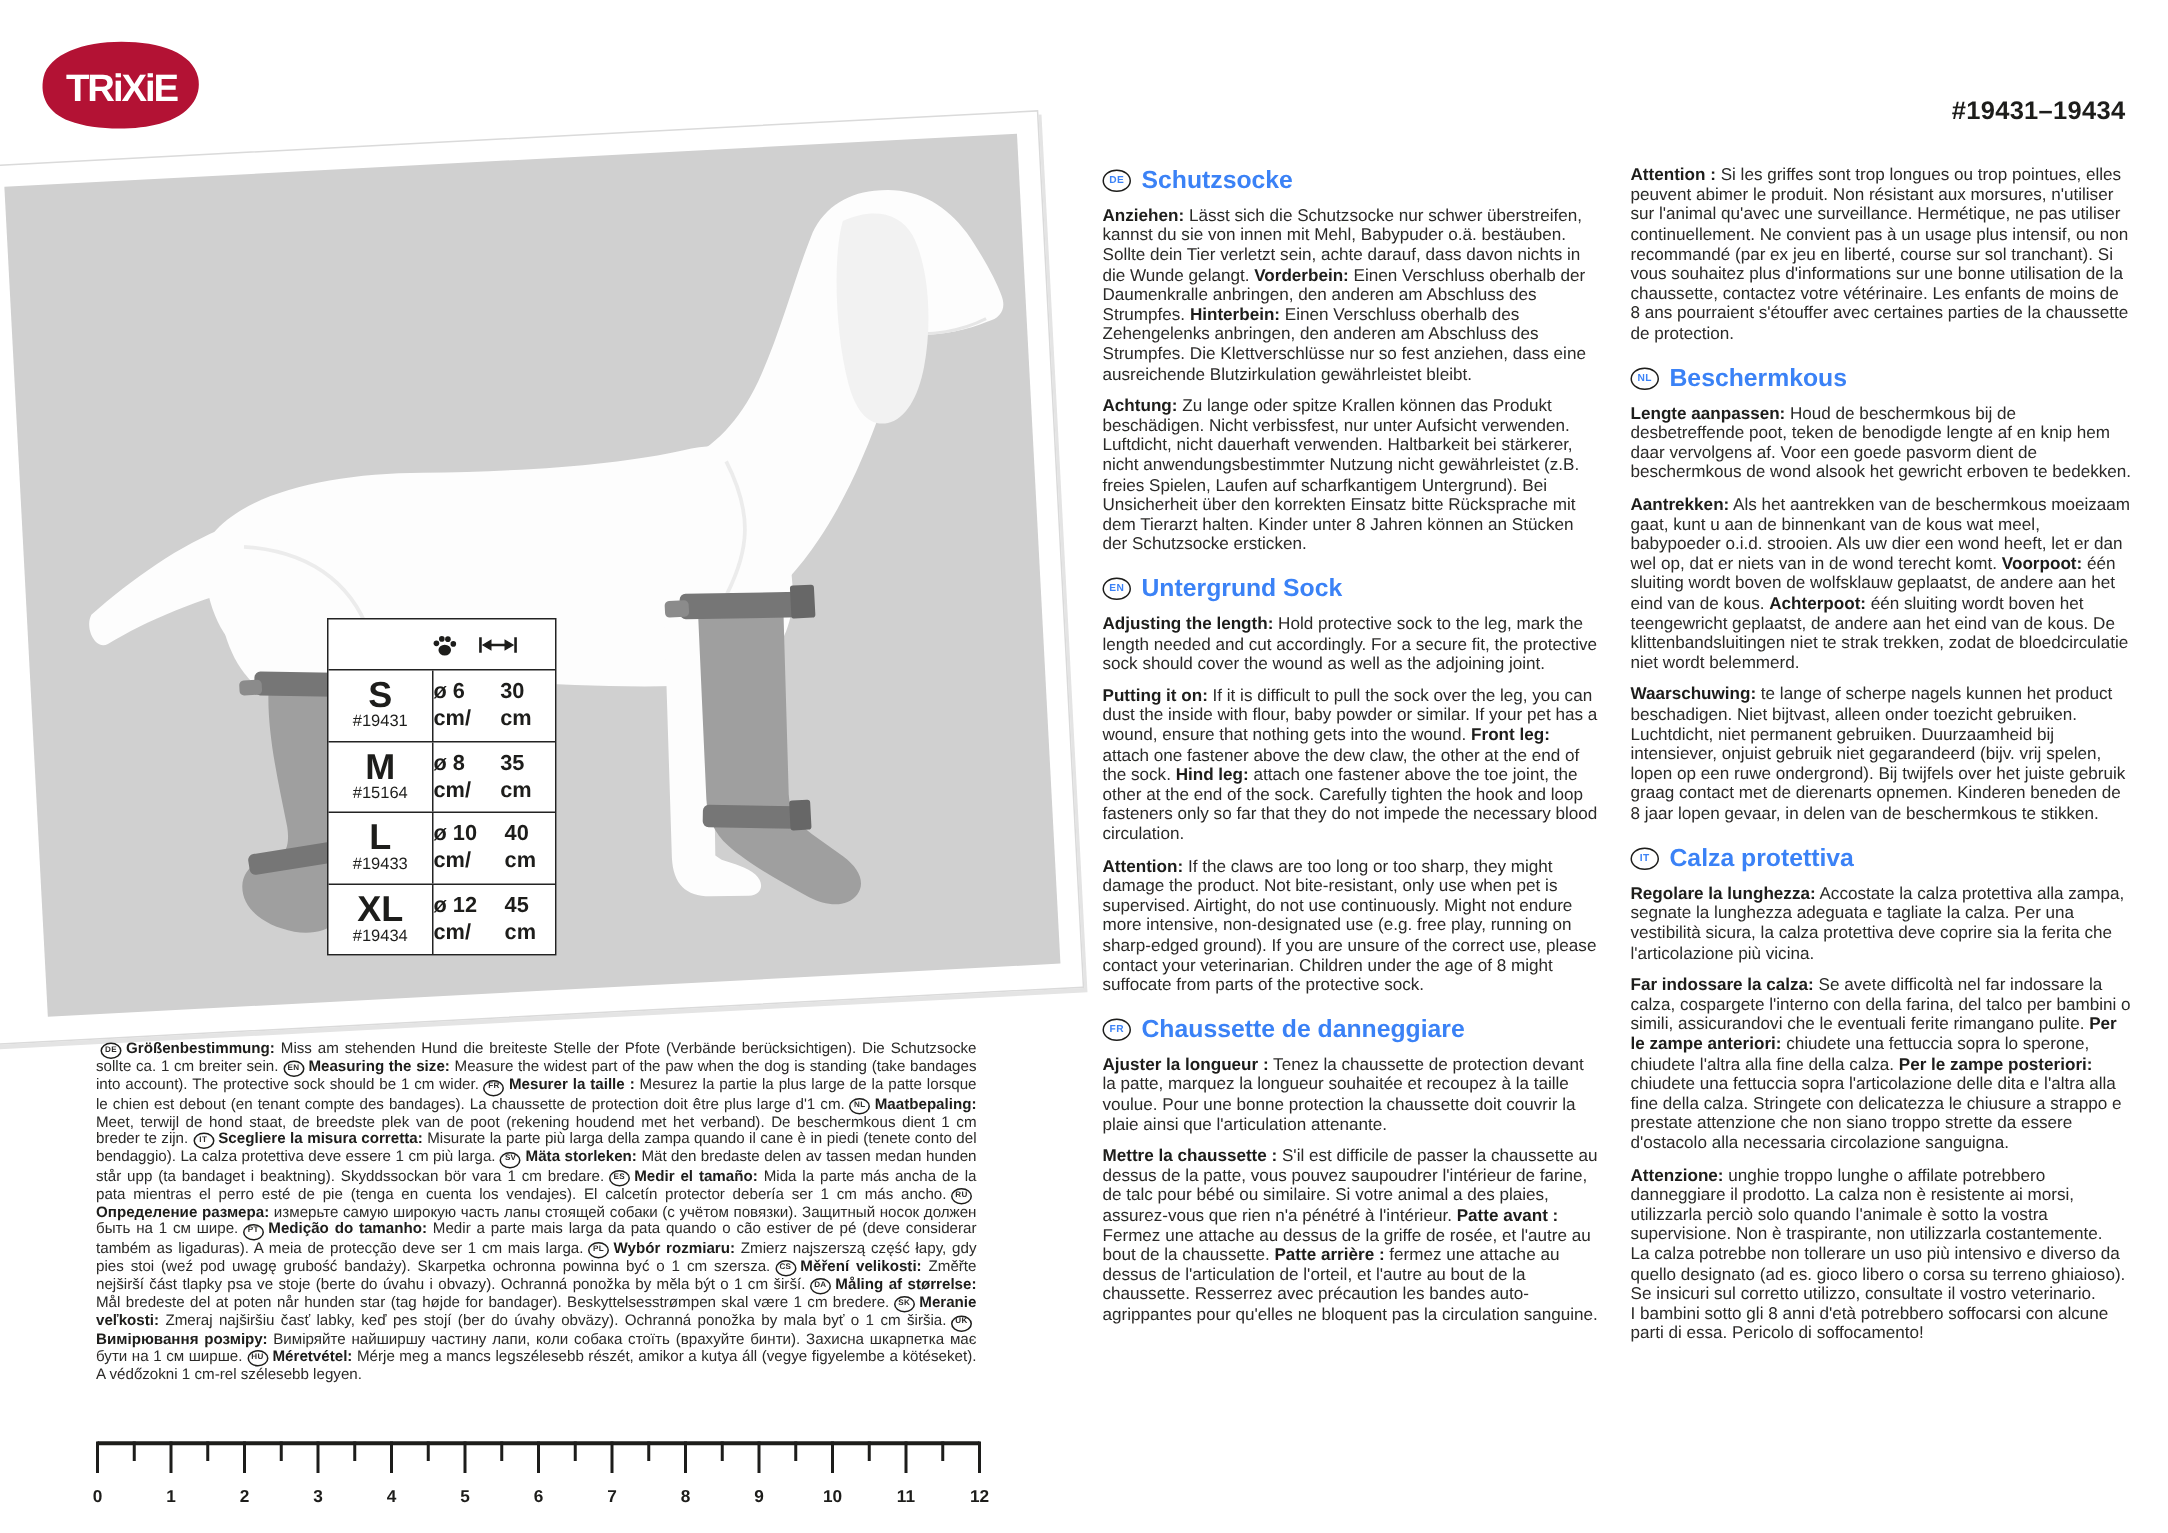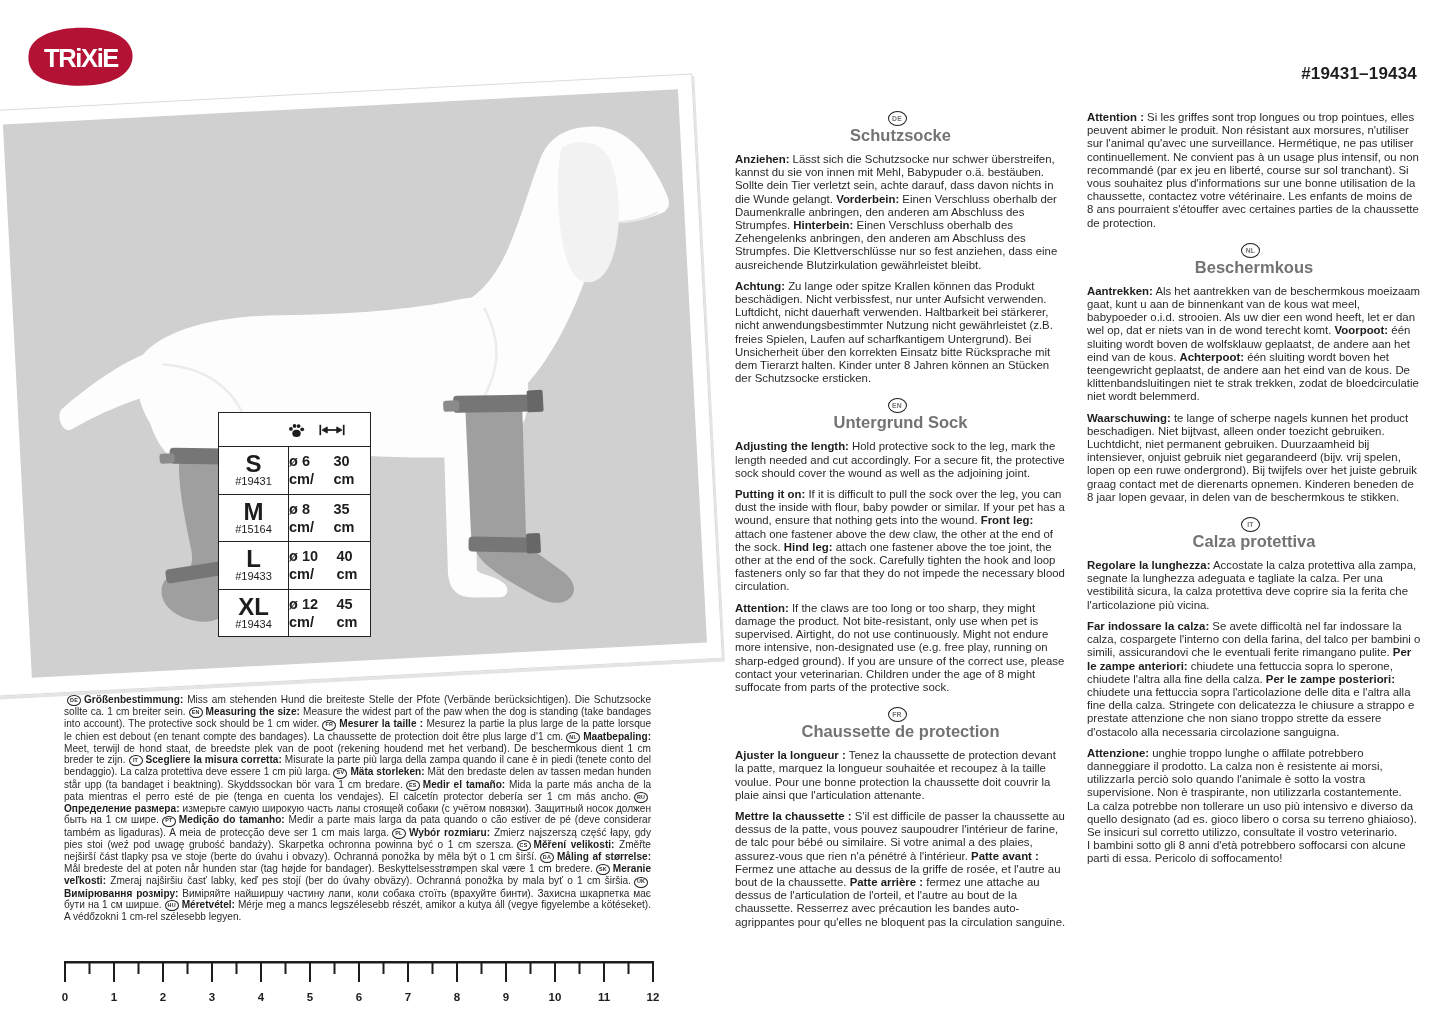--- a/index.html
+++ b/index.html
@@ -20,21 +20,21 @@
   .st-header svg{display:block;}
   .st-row{display:flex;border-top:1.5px solid #232323;min-height:46.5px;}
   .st-c1{width:69px;border-right:1.5px solid #232323;display:flex;flex-direction:column;align-items:center;justify-content:center;padding:3px 0;}
   .st-letter{font-size:24px;font-weight:700;line-height:23px;}
   .st-sku{font-size:11px;line-height:13px;}
   .st-c2{flex:1;display:flex;flex-direction:row;align-items:center;justify-content:center;font-weight:700;font-size:14.5px;line-height:18px;}
   
   .text-col{position:absolute;top:111px;}
   #col-middle{left:735px;width:331px;}
   #col-right{left:1087px;width:334px;}
-  .sec-title{display:flex;align-items:center;font-size:16.5px;font-weight:700;color:#737373;margin:13px 0 8px 0;flex-direction:column;}
+  .sec-title{display:flex;align-items:center;font-size:16.5px;font-weight:700;color:#3b82f6;margin:13px 0 8px 0;}
   .lang-section:first-child .sec-title{margin-top:0;}
   .badge{display:inline-flex;align-items:center;justify-content:center;width:19px;height:15px;border:1.3px solid #1d1d1b;
          border-radius:50%;font-size:6.8px;font-weight:700;letter-spacing:.3px;margin-right:7px;flex:0 0 auto;box-sizing:border-box;}
   .para{font-size:11.4px;line-height:13.2px;margin:0 0 8px 0;color:#2b2a28;}
   .b{font-weight:700;color:#1d1d1b;}
   
   #bottom-note{position:absolute;left:64px;top:694px;width:587px;font-size:10.1px;line-height:11.4px;
                text-align:justify;color:#2b2a28;}
   .badge-inline{display:inline-flex;align-items:center;justify-content:center;width:14px;height:11px;border:1px solid #1d1d1b;
                 border-radius:50%;font-size:5.4px;font-weight:700;letter-spacing:.2px;margin:0 3px;vertical-align:1px;box-sizing:border-box;}
@@ -172,36 +172,37 @@
         <span class="badge">EN</span>
         <span>Untergrund Sock</span>
       </div>
       <p class="para"><span class="b">Adjusting the length:</span><span> Hold protective sock to the leg, mark the length needed and cut accordingly. For a secure fit, the protective sock should cover the wound as well as the adjoining joint.</span></p>
       <p class="para"><span class="b">Putting it on:</span><span> If it is difficult to pull the sock over the leg, you can dust the inside with flour, baby powder or similar. If your pet has a wound, ensure that nothing gets into the wound. </span><span class="b">Front leg:</span><span> attach one fastener above the dew claw, the other at the end of the sock. </span><span class="b">Hind leg:</span><span> attach one fastener above the toe joint, the other at the end of the sock. Carefully tighten the hook and loop fasteners only so far that they do not impede the necessary blood circulation.</span></p>
       <p class="para"><span class="b">Attention:</span><span> If the claws are too long or too sharp, they might damage the product. Not bite-resistant, only use when pet is supervised. Airtight, do not use continuously. Might not endure more intensive, non-designated use (e.g. free play, running on sharp-edged ground). If you are unsure of the correct use, please contact your veterinarian. Children under the age of 8 might suffocate from parts of the protective sock.</span></p>
     </div>
     <div class="lang-section">
       <div class="sec-title">
         <span class="badge">FR</span>
-        <span>Chaussette de protection</span>
+        <span>Chaussette de danneggiare</span>
       </div>
       <p class="para"><span class="b">Ajuster la longueur :</span><span> Tenez la chaussette de protection devant la patte, marquez la longueur souhaitée et recoupez à la taille voulue. Pour une bonne protection la chaussette doit couvrir la plaie ainsi que l'articulation attenante.</span></p>
       <p class="para"><span class="b">Mettre la chaussette :</span><span> S'il est difficile de passer la chaussette au dessus de la patte, vous pouvez saupoudrer l'intérieur de farine, de talc pour bébé ou similaire. Si votre animal a des plaies, assurez-vous que rien n'a pénétré à l'intérieur. </span><span class="b">Patte avant :</span><span> Fermez une attache au dessus de la griffe de rosée, et l'autre au bout de la chaussette. </span><span class="b">Patte arrière :</span><span> fermez une attache au dessus de l'articulation de l'orteil, et l'autre au bout de la chaussette. Resserrez avec précaution les bandes auto-agrippantes pour qu'elles ne bloquent pas la circulation sanguine.</span></p>
     </div>
   </div>
 
 <div id="col-right" class="text-col">
     <div class="lang-section">
       <p class="para"><span class="b">Attention :</span><span> Si les griffes sont trop longues ou trop pointues, elles peuvent abimer le produit. Non résistant aux morsures, n'utiliser sur l'animal qu'avec une surveillance. Hermétique, ne pas utiliser continuellement. Ne convient pas à un usage plus intensif, ou non recommandé (par ex jeu en liberté, course sur sol tranchant). Si vous souhaitez plus d'informations sur une bonne utilisation de la chaussette, contactez votre vétérinaire. Les enfants de moins de 8 ans pourraient s'étouffer avec certaines parties de la chaussette de protection.</span></p>
     </div>
     <div class="lang-section">
       <div class="sec-title">
         <span class="badge">NL</span>
         <span>Beschermkous</span>
       </div>
+      <p class="para"><span class="b">Lengte aanpassen:</span><span> Houd de beschermkous bij de desbetreffende poot, teken de benodigde lengte af en knip hem daar vervolgens af. Voor een goede pasvorm dient de beschermkous de wond alsook het gewricht erboven te bedekken.</span></p>
       <p class="para"><span class="b">Aantrekken:</span><span> Als het aantrekken van de beschermkous moeizaam gaat, kunt u aan de binnenkant van de kous wat meel, babypoeder o.i.d. strooien. Als uw dier een wond heeft, let er dan wel op, dat er niets van in de wond terecht komt. </span><span class="b">Voorpoot:</span><span> één sluiting wordt boven de wolfsklauw geplaatst, de andere aan het eind van de kous. </span><span class="b">Achterpoot:</span><span> één sluiting wordt boven het teengewricht geplaatst, de andere aan het eind van de kous. De klittenbandsluitingen niet te strak trekken, zodat de bloedcirculatie niet wordt belemmerd.</span></p>
       <p class="para"><span class="b">Waarschuwing:</span><span> te lange of scherpe nagels kunnen het product beschadigen. Niet bijtvast, alleen onder toezicht gebruiken. Luchtdicht, niet permanent gebruiken. Duurzaamheid bij intensiever, onjuist gebruik niet gegarandeerd (bijv. vrij spelen, lopen op een ruwe ondergrond). Bij twijfels over het juiste gebruik graag contact met de dierenarts opnemen. Kinderen beneden de 8 jaar lopen gevaar, in delen van de beschermkous te stikken.</span></p>
     </div>
     <div class="lang-section">
       <div class="sec-title">
         <span class="badge">IT</span>
         <span>Calza protettiva</span>
       </div>
       <p class="para"><span class="b">Regolare la lunghezza:</span><span> Accostate la calza protettiva alla zampa, segnate la lunghezza adeguata e tagliate la calza. Per una vestibilità sicura, la calza protettiva deve coprire sia la ferita che l'articolazione più vicina.</span></p>
       <p class="para"><span class="b">Far indossare la calza:</span><span> Se avete difficoltà nel far indossare la calza, cospargete l'interno con della farina, del talco per bambini o simili, assicurandovi che le eventuali ferite rimangano pulite. </span><span class="b">Per le zampe anteriori:</span><span> chiudete una fettuccia sopra lo sperone, chiudete l'altra alla fine della calza. </span><span class="b">Per le zampe posteriori:</span><span> chiudete una fettuccia sopra l'articolazione delle dita e l'altra alla fine della calza. Stringete con delicatezza le chiusure a strappo e prestate attenzione che non siano troppo strette da essere d'ostacolo alla necessaria circolazione sanguigna.</span></p>

